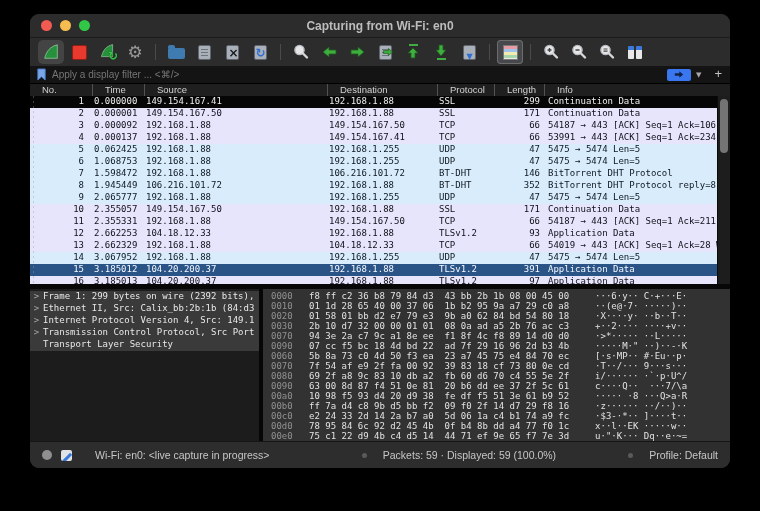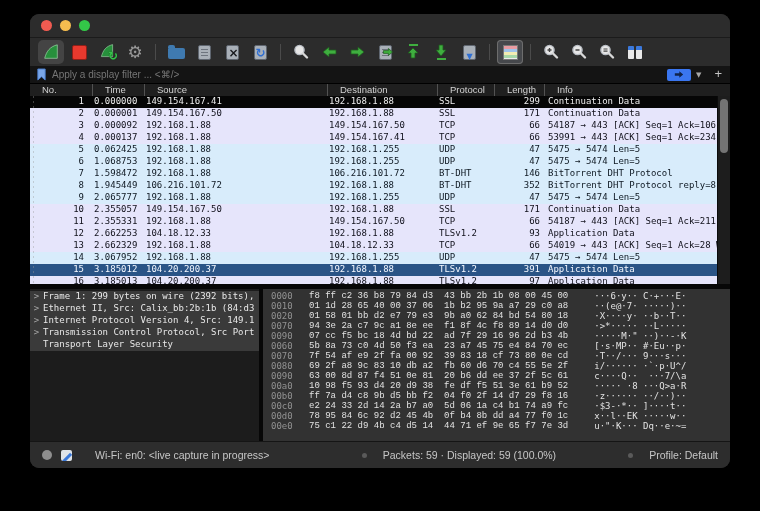--- a/index.html
+++ b/index.html
@@ -83,21 +83,21 @@
   .detail{width:229px;flex:none;background:#1c1c1c;overflow:hidden;padding-top:2px;box-sizing:border-box;}
   .drow{height:12px;line-height:12px;background:#3a3a3a;color:#e8e8e8;
         font:9px "DejaVu Sans Mono",monospace;display:flex;white-space:pre;overflow:hidden;}
   .dchev{width:13px;flex:none;text-align:center;color:#a5a5a5;}
   .dtext{flex:1;overflow:hidden;}
   .vsplit{width:4px;flex:none;background:#070707;}
   .hexpane{flex:1;background:#323232;padding-top:2px;overflow:hidden;box-sizing:border-box;min-width:0;}
   .hrow{height:10px;line-height:10px;font:9px "DejaVu Sans Mono",monospace;display:flex;
         white-space:pre;color:#e2e2e2;padding-left:8px;}
   .hoff{width:26px;flex:none;color:#929292;margin-right:12px;}
-  .hbytes{flex:none;margin-right:26px;font-family:Liberation Mono, monospace;}
+  .hbytes{flex:none;margin-right:26px;}
   .hascii{flex:none;}
   
   .statusbar{flex:1;background:#2d2d2d;border-top:1px solid #151515;display:flex;align-items:center;
              font:10.5px "Liberation Sans",sans-serif;color:#c6c6c6;padding:0 12px;gap:9px;}
   .sb-circle{width:10px;height:10px;border-radius:50%;background:#8f8f8f;flex:none;}
   .sb-comment{width:11px;height:11px;background:#dfe3e8;border-radius:2px;position:relative;overflow:hidden;flex:none;}
   .sb-comment::after{content:'';position:absolute;left:-1px;bottom:1px;width:13px;height:3px;
         background:#3a78d8;transform:rotate(-45deg);}
   .sb-capture{margin-left:14px;}
   .sb-dot{width:5px;height:5px;border-radius:50%;background:#5a5a5a;flex:none;}
@@ -108,20 +108,21 @@
 <body>
 
 <div class="window">
 
   <div class="titlebar">
     <div class="lights">
       <span class="light red"></span>
       <span class="light yellow"></span>
       <span class="light green"></span>
     </div>
+    <div class="title">Capturing from Wi-Fi: en0</div>
   </div>
 
   <div class="toolbar">
     <button class="tb active">
       <svg width="18" height="18" viewBox="0 0 20 20">
           <path d="M3 17 C5 9 9 4 17 2 L17 17 Z" fill="#27903c" stroke="#9fd3a8" stroke-width="0.8"></path>
         </svg>
     </button>
     <button class="tb">
       <span class="stop-sq"></span>
@@ -419,28 +420,29 @@
       <div class="drow"><span class="dchev">&gt;</span><span class="dtext">Ethernet II, Src: Calix_bb:2b:1b (84:d3</span></div>
       <div class="drow"><span class="dchev">&gt;</span><span class="dtext">Internet Protocol Version 4, Src: 149.1</span></div>
       <div class="drow"><span class="dchev">&gt;</span><span class="dtext">Transmission Control Protocol, Src Port</span></div>
       <div class="drow"><span class="dchev"></span><span class="dtext">Transport Layer Security</span></div>
     </div>
     <div class="vsplit"></div>
     <div class="hexpane">
       <div class="hrow"><span class="hoff">0000</span><span class="hbytes">f8 ff c2 36 b8 79 84 d3  43 bb 2b 1b 08 00 45 00</span><span class="hascii">···6·y·· C·+···E·</span></div>
       <div class="hrow"><span class="hoff">0010</span><span class="hbytes">01 1d 28 65 40 00 37 06  1b b2 95 9a a7 29 c0 a8</span><span class="hascii">··(e@·7· ·····)··</span></div>
       <div class="hrow"><span class="hoff">0020</span><span class="hbytes">01 58 01 bb d2 e7 79 e3  9b a0 62 84 bd 54 80 18</span><span class="hascii">·X····y· ··b··T··</span></div>
+      <div class="hrow"><span class="hoff">0030</span><span class="hbytes">2b 10 d7 32 00 00 01 01  08 0a ad a5 2b 76 ac c3</span><span class="hascii">+··2···· ····+v··</span></div>
       <div class="hrow"><span class="hoff">0070</span><span class="hbytes">94 3e 2a c7 9c a1 8e ee  f1 8f 4c f8 89 14 d0 d0</span><span class="hascii">·&gt;*····· ··L·····</span></div>
       <div class="hrow"><span class="hoff">0090</span><span class="hbytes">07 cc f5 bc 18 4d bd 22  ad 7f 29 16 96 2d b3 4b</span><span class="hascii">·····M·" ··)··-·K</span></div>
       <div class="hrow"><span class="hoff">0060</span><span class="hbytes">5b 8a 73 c0 4d 50 f3 ea  23 a7 45 75 e4 84 70 ec</span><span class="hascii">[·s·MP·· #·Eu··p·</span></div>
       <div class="hrow"><span class="hoff">0070</span><span class="hbytes">7f 54 af e9 2f fa 00 92  39 83 18 cf 73 80 0e cd</span><span class="hascii">·T··/··· 9···s···</span></div>
       <div class="hrow"><span class="hoff">0080</span><span class="hbytes">69 2f a8 9c 83 10 db a2  fb 60 d6 70 c4 55 5e 2f</span><span class="hascii">i/······ ·`·p·U^/</span></div>
       <div class="hrow"><span class="hoff">0090</span><span class="hbytes">63 00 8d 87 f4 51 0e 81  20 b6 dd ee 37 2f 5c 61</span><span class="hascii">c····Q··  ···7/\a</span></div>
       <div class="hrow"><span class="hoff">00a0</span><span class="hbytes">10 98 f5 93 d4 20 d9 38  fe df f5 51 3e 61 b9 52</span><span class="hascii">····· ·8 ···Q&gt;a·R</span></div>
-      <div class="hrow"><span class="hoff">00b0</span><span class="hbytes">ff 7a d4 c8 9b d5 bb f2  04 f0 2f 14 d7 29 f8 16</span><span class="hascii">·z······ ··/··)··</span></div>
+      <div class="hrow"><span class="hoff">00b0</span><span class="hbytes">ff 7a d4 c8 9b d5 bb f2  09 f0 2f 14 d7 29 f8 16</span><span class="hascii">·z······ ··/··)··</span></div>
       <div class="hrow"><span class="hoff">00c0</span><span class="hbytes">e2 24 33 2d 14 2a b7 a0  5d 06 1a c4 b1 74 a9 fc</span><span class="hascii">·$3-·*·· ]····t··</span></div>
       <div class="hrow"><span class="hoff">00d0</span><span class="hbytes">78 95 84 6c 92 d2 45 4b  0f b4 8b dd a4 77 f0 1c</span><span class="hascii">x··l··EK ·····w··</span></div>
       <div class="hrow"><span class="hoff">00e0</span><span class="hbytes">75 c1 22 d9 4b c4 d5 14  44 71 ef 9e 65 f7 7e 3d</span><span class="hascii">u·"·K··· Dq··e·~=</span></div>
     </div>
   </div>
 
   <div class="statusbar">
     <span class="sb-circle"></span>
     <span class="sb-comment"></span>
     <span class="sb-capture">Wi-Fi: en0: &lt;live capture in progress&gt;</span>

